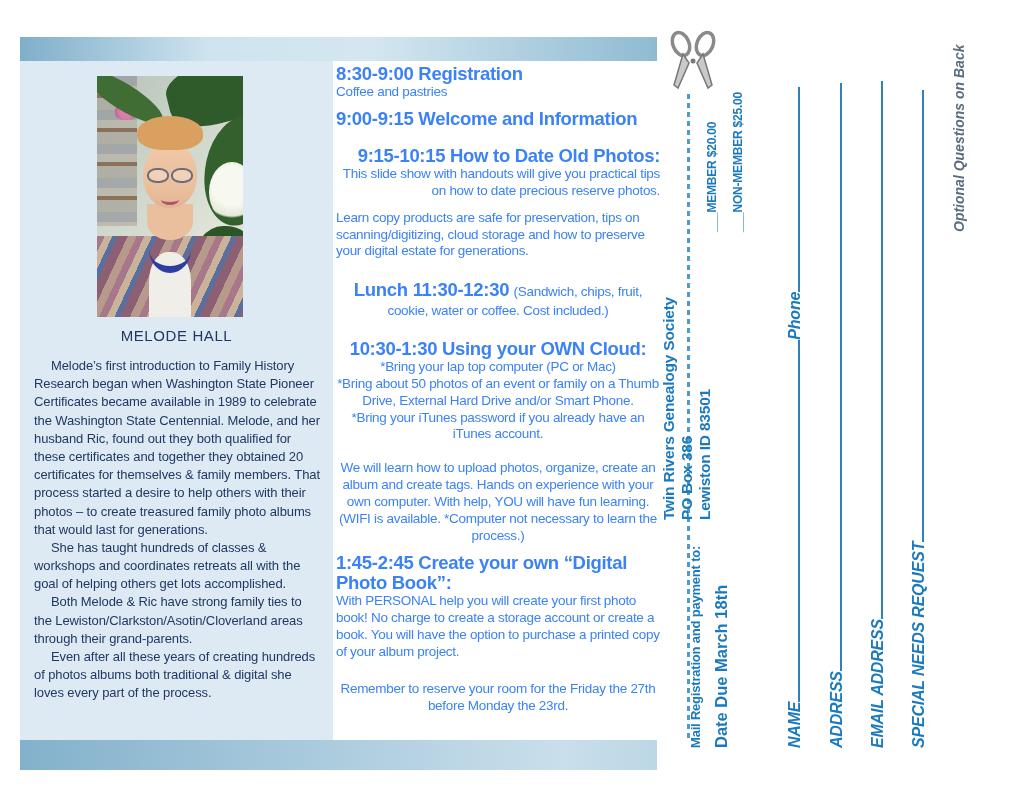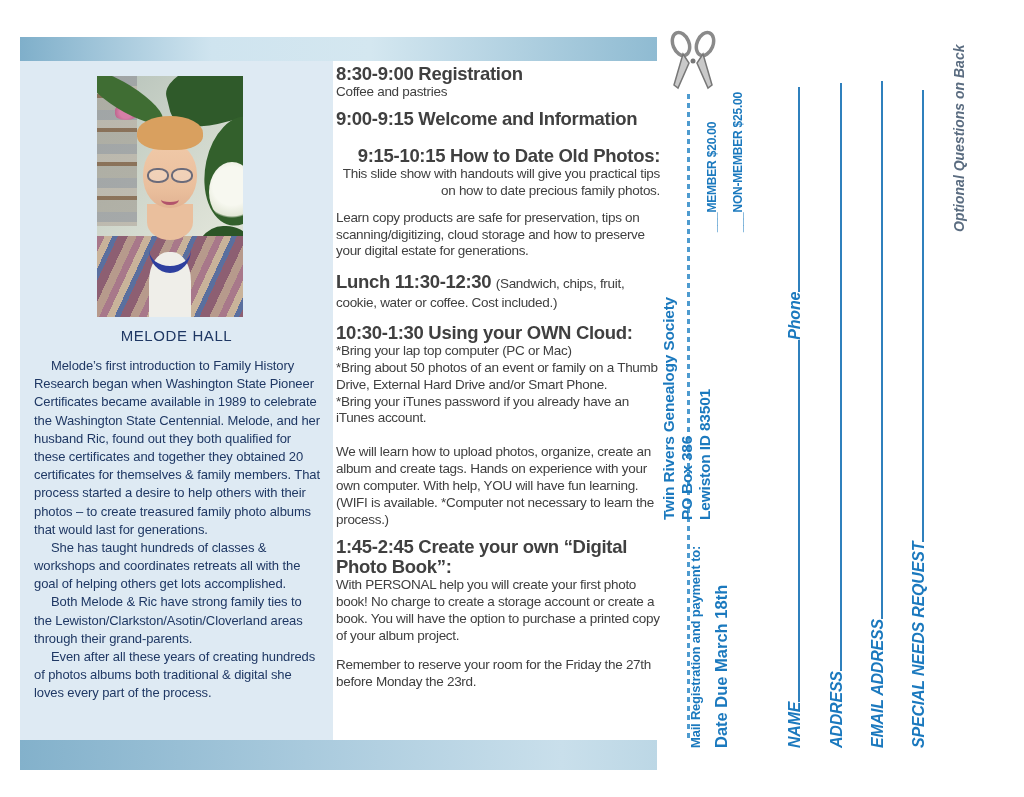--- a/index.html
+++ b/index.html
@@ -47,25 +47,25 @@
   .ph-shirt{left:52px;top:176px;width:42px;height:65px;border-radius:45% 45% 0 0;background:#efeee9;}
   .ph-neck{left:50px;top:128px;width:46px;height:36px;border-radius:0 0 50% 50%;background:#eabf9d;}
   .ph-beads{left:52px;top:150px;width:42px;height:40px;border:0;border-bottom:7px solid #2e3f9f;
     border-radius:50%;}
   .photo-caption{position:absolute;left:0;top:266px;width:100%;text-align:center;
     color:#1f3864;font-size:15px;letter-spacing:.6px;font-weight:500;}
   .bio{position:absolute;left:14px;top:296px;width:288px;color:#1f3864;font-size:13px;
     line-height:1.4;letter-spacing:-.1px;}
   .bio p{margin:0;text-indent:17px;}
   
-  .mid{position:absolute;left:336px;top:64px;width:324px;color:#404040;}
+  .mid{position:absolute;left:336px;top:64px;width:324px;color:#3b82f6;}
   .mid .h{font-size:18.5px;font-weight:700;line-height:1.1;letter-spacing:-.3px;}
   .mid .b{font-size:13.5px;line-height:1.25;letter-spacing:-.3px;font-weight:500;}
   .pre{white-space:pre-line;}
-  .mt14{margin-top:8px;} .mt16{margin-top:16px;text-align:right;} .mt12{margin-top:12px;} .mt10{margin-top:10px;}
+  .mt14{margin-top:8px;} .mt16{margin-top:16px;text-align:right;} .mt12{margin-top:20px;text-align:center;} .mt10{margin-top:10px;}
   .note{font-size:13.5px;font-weight:500;letter-spacing:-.3px;}
   
   .cut-line{position:absolute;left:687px;top:94px;width:3px;height:646px;
     background:repeating-linear-gradient(180deg,#4e9bcf 0 5px,transparent 5px 9px);}
   .scissors{position:absolute;left:666px;top:30px;width:54px;height:62px;}
   
   .rot{position:absolute;transform:rotate(-90deg);transform-origin:0 100%;white-space:nowrap;color:#1b79be;}
   .fee{font-size:12px;font-weight:700;letter-spacing:-.2px;}
   .society{font-size:15.5px;font-weight:700;line-height:18px;letter-spacing:-.2px;white-space:nowrap;}
   .mailto{font-size:13px;font-weight:700;letter-spacing:-.2px;}
@@ -114,21 +114,21 @@
   <div class="mid">
     <div>
       <div class="h">8:30-9:00  Registration</div>
       <div class="b">Coffee and pastries</div>
     </div>
     <div class="mt14">
       <div class="h">9:00-9:15 Welcome and Information</div>
     </div>
     <div class="mt16">
       <div class="h">9:15-10:15 How to Date Old Photos:</div>
-      <div class="b">This slide show with handouts will give you practical tips on how to date precious family photos.</div>
+      <div class="b">This slide show with handouts will give you practical tips on how to date precious reserve photos.</div>
     </div>
     <div class="mt10">
       <div class="b">Learn copy products are safe for preservation, tips on scanning/digitizing, cloud storage and how to preserve your digital estate for generations.</div>
     </div>
     <div class="mt12">
       <span class="h">Lunch  11:30-12:30</span>
       <span class="note">(Sandwich, chips, fruit, cookie, water or coffee.  Cost included.)</span>
     </div>
     <div class="mt12">
       <div class="h">10:30-1:30  Using your OWN Cloud:</div>

